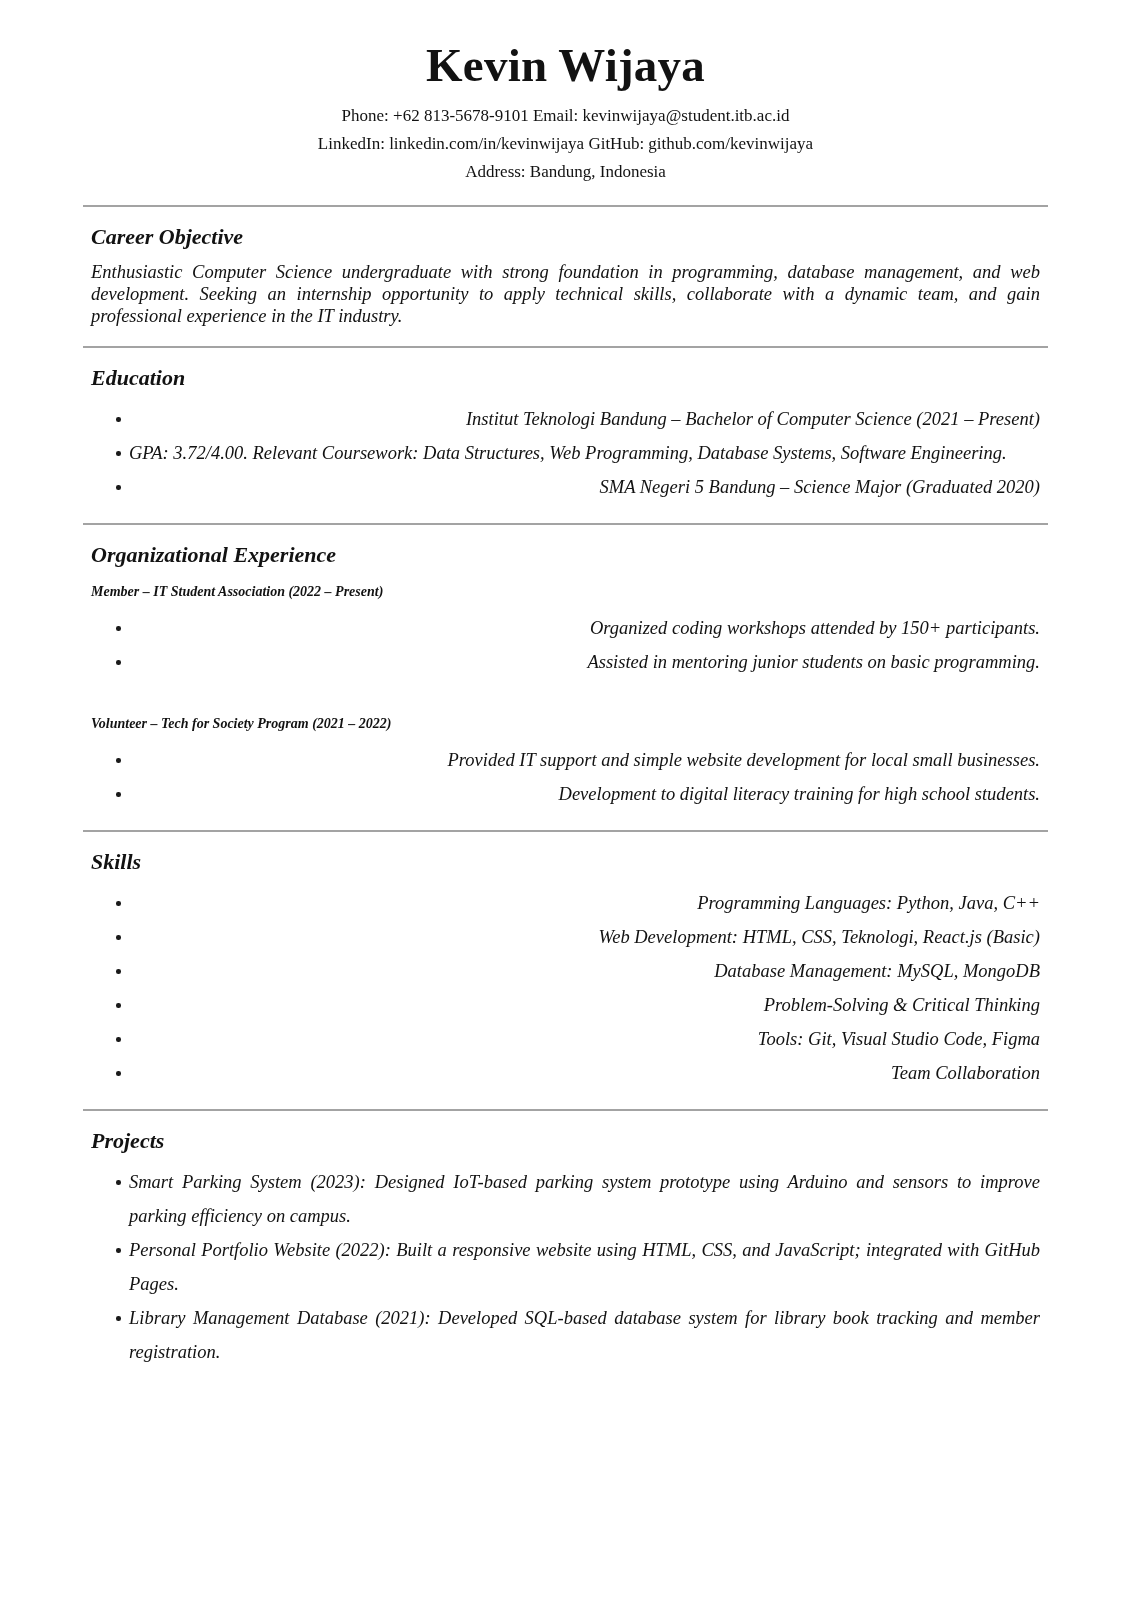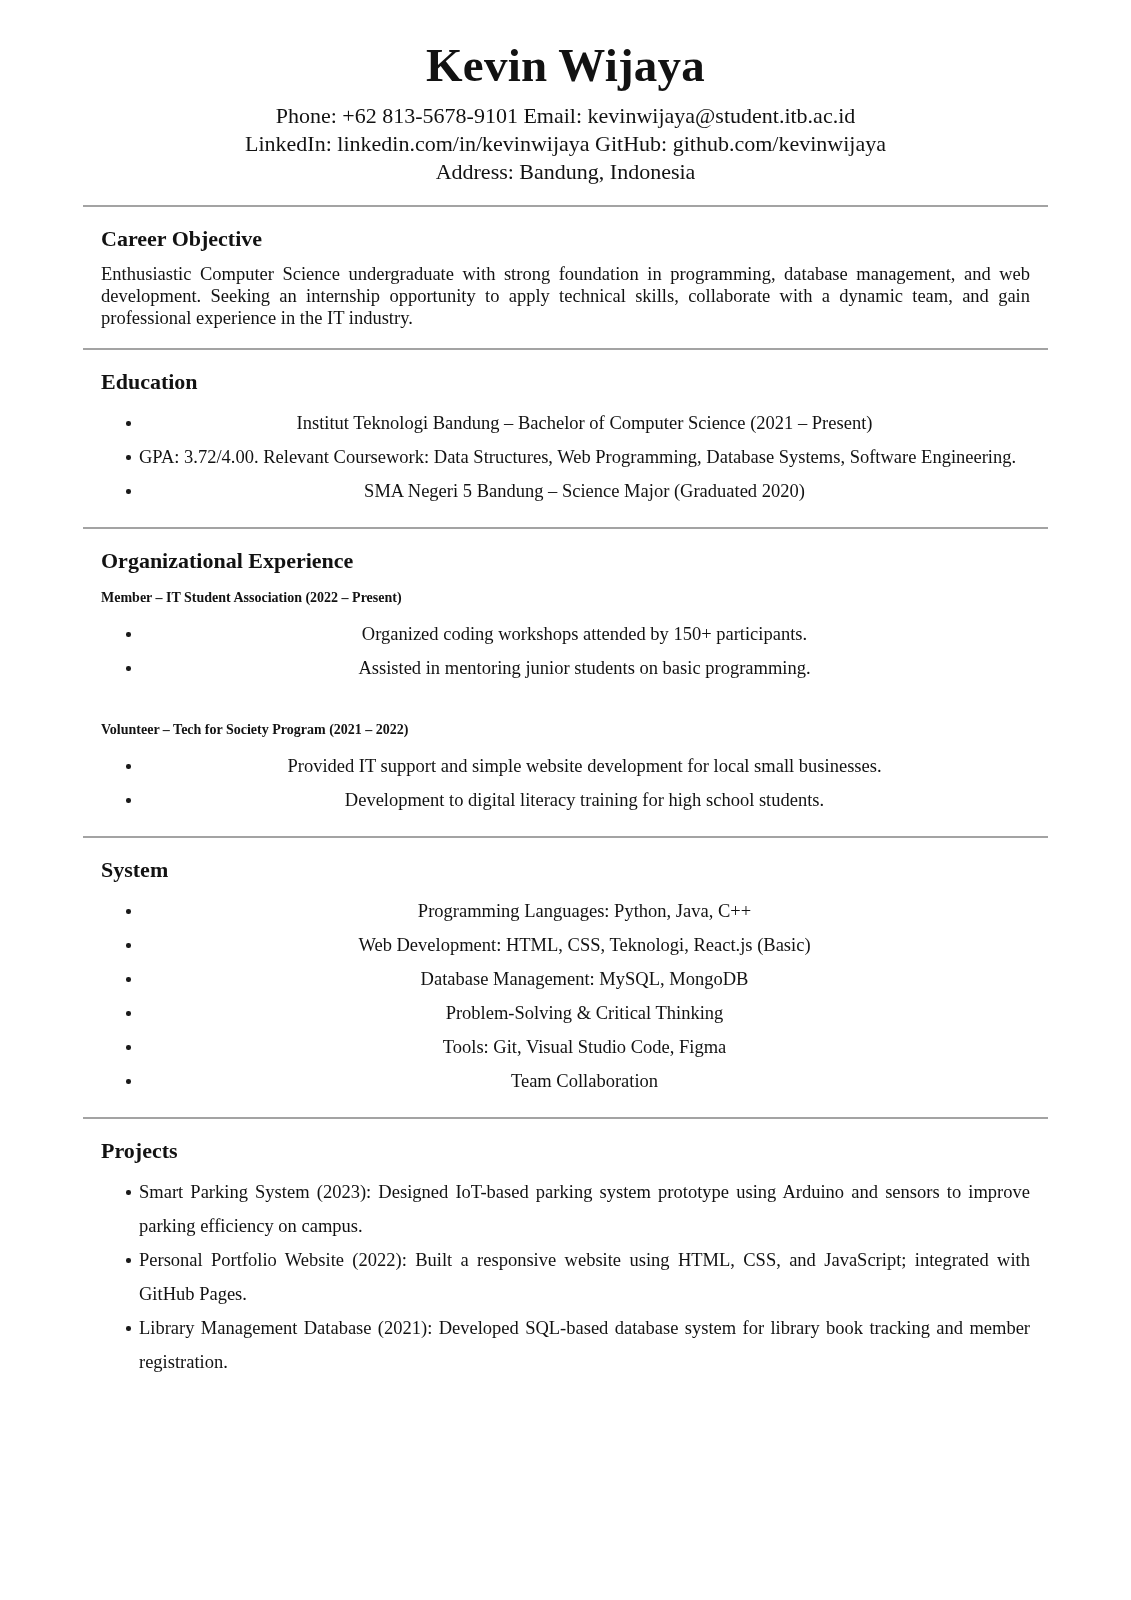--- a/index.html
+++ b/index.html
@@ -32,36 +32,37 @@
     font-size: 47px;
     font-weight: bold;
     line-height: 58px;
     letter-spacing: 0.2px;
     margin: 0;
   }
   .contact-block {
     margin-top: 8px;
   }
   .contact-line {
-    font-size: 22px;
+    font-size: 17px;
     line-height: 28px;
     white-space: nowrap;
   }
 
   
   .content {
     padding: 0 83px 0 83px;
   }
   .rule {
     height: 0;
     border-top: 2px solid #a3a3a3;
     margin: 19px 0 0 0;
   }
   .section {
-    margin: 18px;
+    margin: 8px;
+    font-style: italic;
   }
   .section-title {
     font-size: 22px;
     font-weight: bold;
     line-height: 28px;
     margin: 16px 0 10px 0;
   }
 
   
   .para {
@@ -75,21 +76,21 @@
     list-style: none;
     margin: 0;
     padding: 0;
   }
   ul.bullets > li {
     position: relative;
     font-size: 18.5px;
     line-height: 34px;
     padding-left: 38px;
     margin: 0;
-    text-align: center;
+    text-align: right;
   }
   ul.bullets > li.justify {
     text-align: justify;
     text-justify: inter-word;
   }
   ul.bullets > li::before {
     content: "";
     position: absolute;
     left: 25px;
     top: 15px;
@@ -160,21 +161,21 @@
         <div class="subheading">Volunteer – Tech for Society Program (2021 – 2022)</div>
         <ul class="bullets">
           <li>Provided IT support and simple website development for local small businesses.</li>
           <li>Development to digital literacy training for high school students.</li>
         </ul>
       </div>
     </div>
 
     <div class="rule"></div>
     <div class="section">
-      <div class="section-title">System</div>
+      <div class="section-title">Skills</div>
       <ul class="bullets skills-list">
         <li>Programming Languages: Python, Java, C++</li>
         <li>Web Development: HTML, CSS, Teknologi, React.js (Basic)</li>
         <li>Database Management: MySQL, MongoDB</li>
         <li>Problem-Solving &amp; Critical Thinking</li>
         <li>Tools: Git, Visual Studio Code, Figma</li>
         <li>Team Collaboration</li>
       </ul>
     </div>
 

